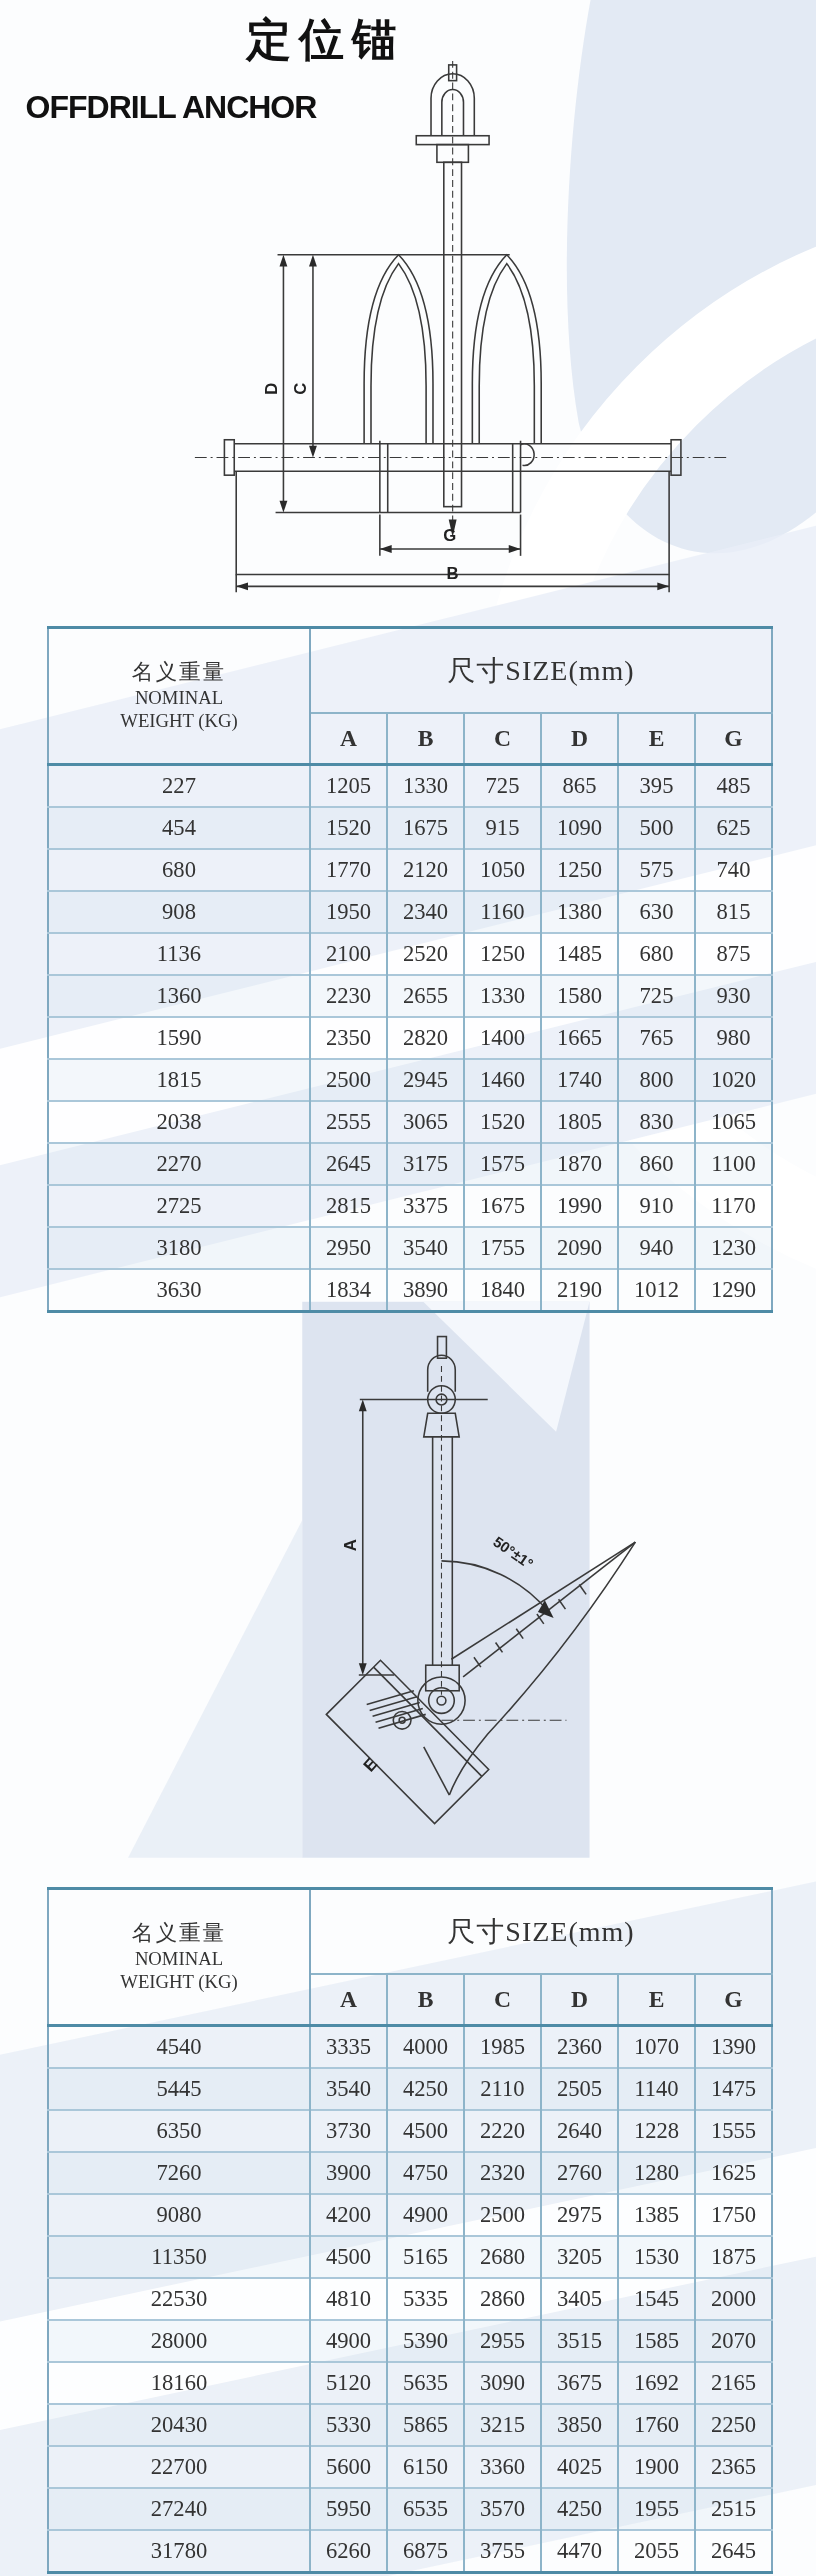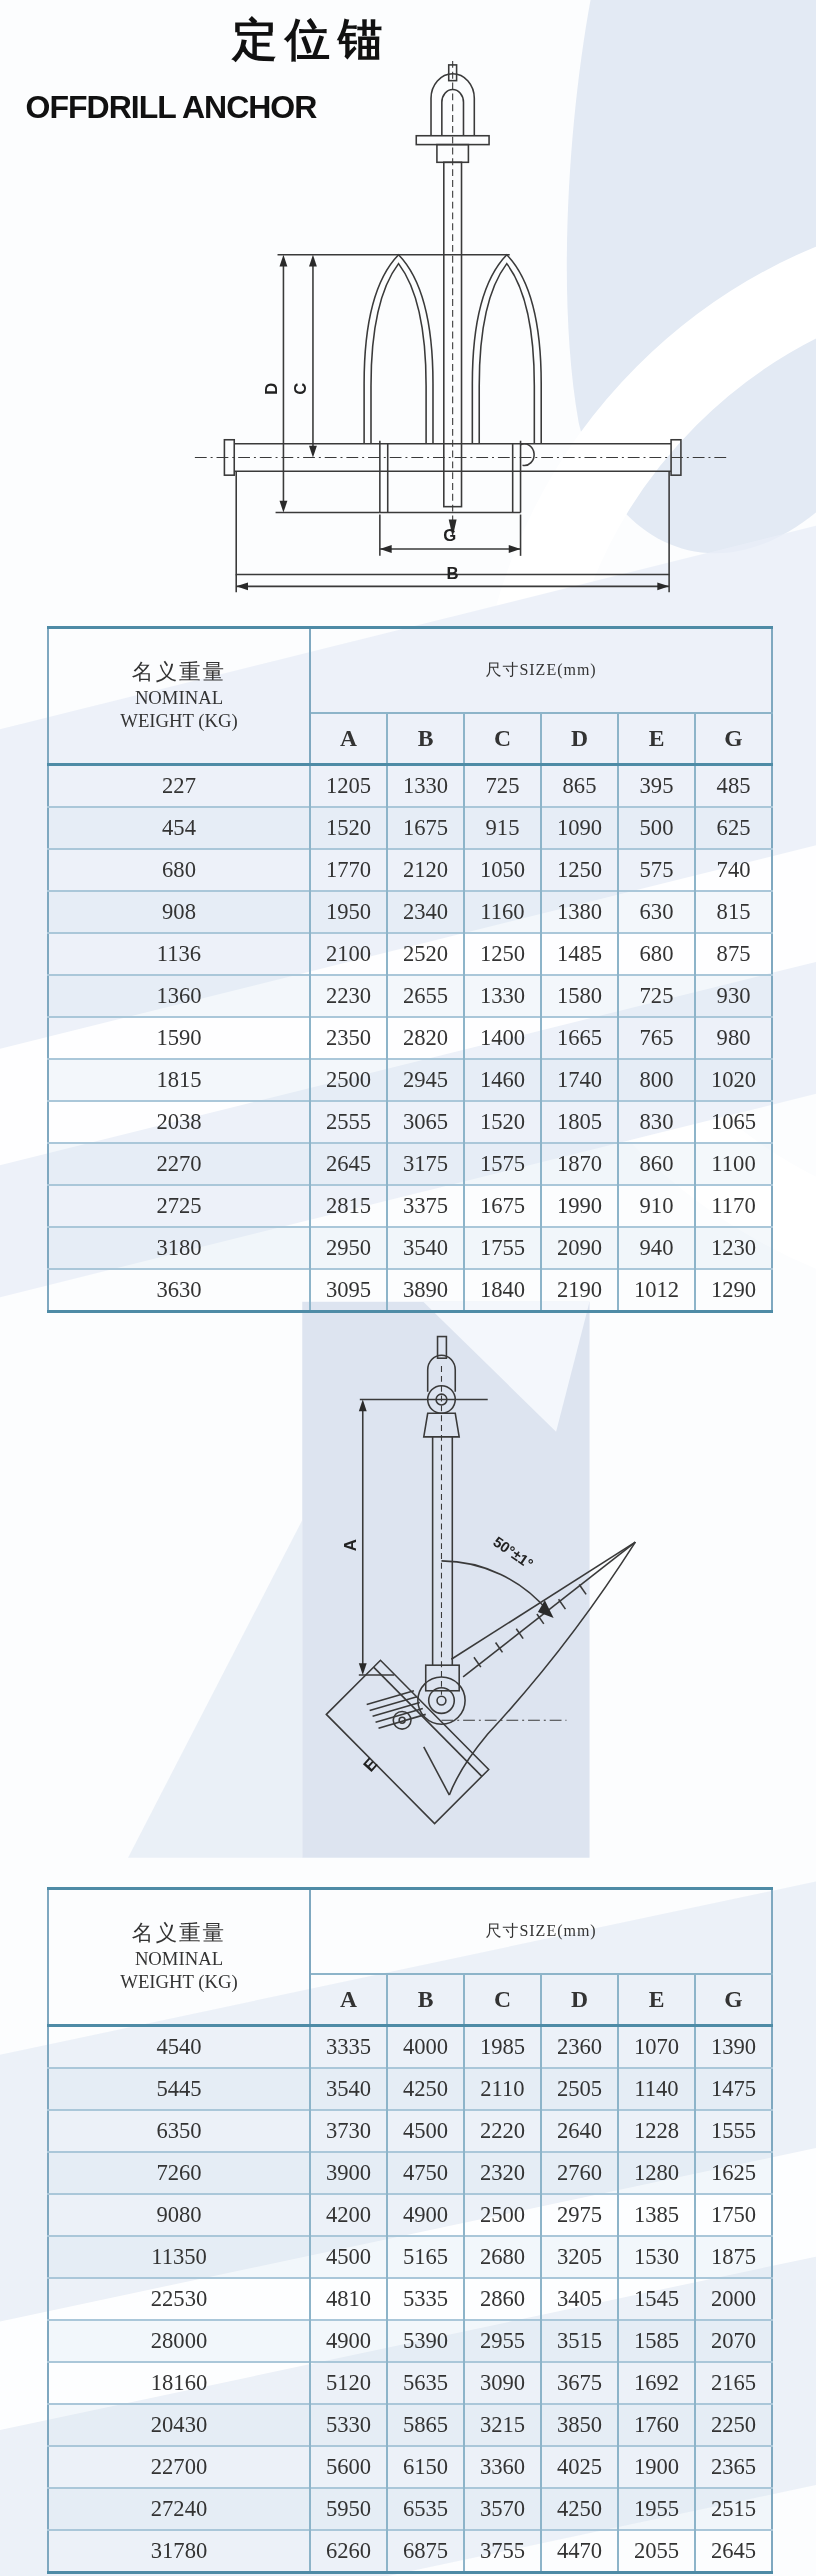--- a/index.html
+++ b/index.html
@@ -7,21 +7,21 @@
     width:817px;height:2576px;position:relative;overflow:hidden;
     background:#fcfdfe;
     font-family:"Liberation Serif", serif;
     color:#2e2e2e;
   }
   #bg{position:absolute;left:0;top:0;z-index:0;}
   .layer{position:absolute;z-index:2;}
 
   
   .title-cn{
-    left:144px;top:9.8px;width:335px;text-align:center;
+    left:158px;top:9.8px;width:335px;text-align:center;
     font-family:"Liberation Sans", sans-serif;font-weight:bold;
     font-size:45px;letter-spacing:7.9px;color:#111;
   }
   .title-en{
     left:25.6px;top:89px;width:413px;text-align:left;
     font-family:"Liberation Sans", sans-serif;font-weight:bold;
     font-size:32px;letter-spacing:-1px;color:#111;
   }
 
   
@@ -34,21 +34,21 @@
   .spec th,.spec td{
     text-align:center;vertical-align:middle;padding:0;
     font-weight:normal;color:#333;
   }
   .spec .weight-head{
     border-right:2px solid #7fa8c0;
     font-size:18.7px;line-height:1.25;
   }
   .spec .weight-head .cn{font-size:21.6px;letter-spacing:2px;}
   .spec .size-head{
-    font-size:16px;letter-spacing:1px;
+    font-size:28px;letter-spacing:1px;
     border-bottom:2px solid #8db4c9;
     height:83px;
   }
   .spec tr.letters th{
     height:49px;font-weight:bold;font-size:23.6px;
     border-left:2px solid #8db4c9;
   }
   .spec tr.letters th:first-child{border-left:none;}
   .spec tbody td{
     height:40px;font-size:22.6px;
@@ -286,21 +286,21 @@
         <td>3180</td>
         <td>2950</td>
         <td>3540</td>
         <td>1755</td>
         <td>2090</td>
         <td>940</td>
         <td>1230</td>
       </tr>
       <tr>
         <td>3630</td>
-        <td>3095</td>
+        <td>1834</td>
         <td>3890</td>
         <td>1840</td>
         <td>2190</td>
         <td>1012</td>
         <td>1290</td>
       </tr>
     </tbody>
 </table>
 
 <svg class="layer" style="left:276px;top:1309px;" width="512" height="551" viewBox="0 0 520 560" stroke="#3a3a3a" stroke-width="1.6" fill="none">

